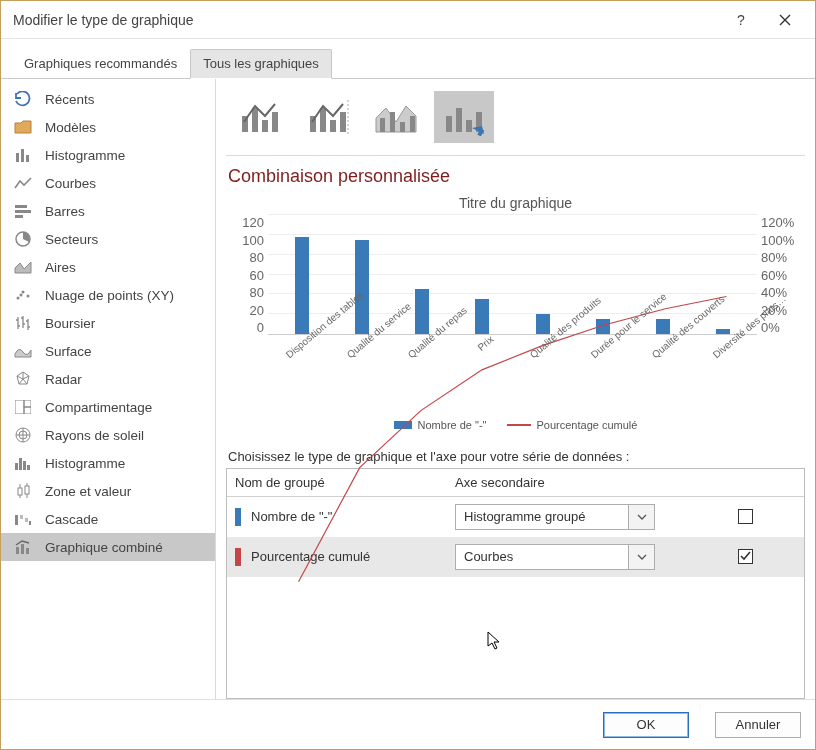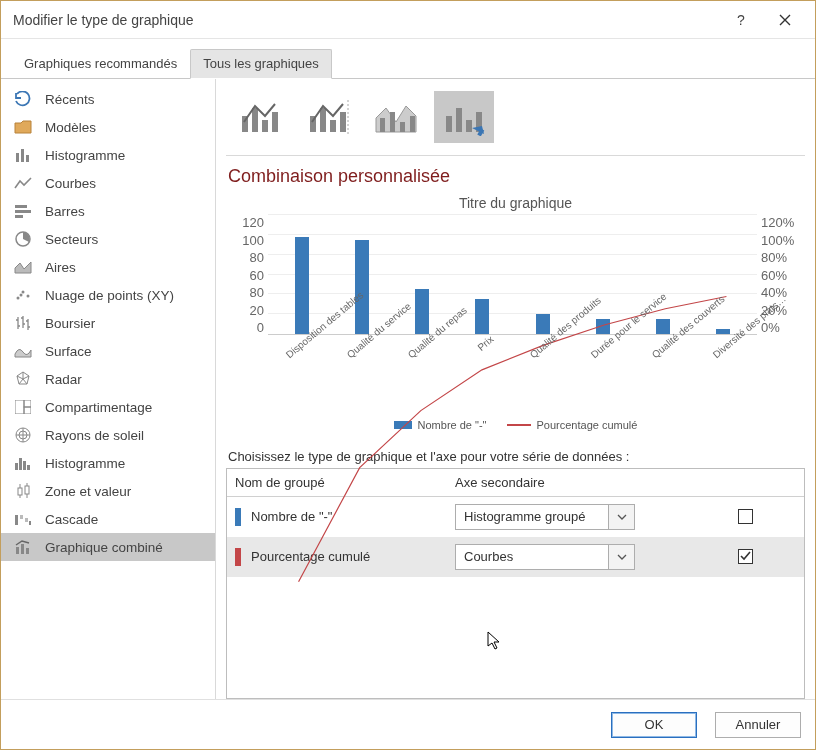--- a/index.html
+++ b/index.html
@@ -43,25 +43,25 @@
   .series-label { font-size:13px; color:#333; padding:4px 2px 4px 2px; }
   .series-table { border:1px solid #bdbdbd; flex:1; display:flex; flex-direction:column; min-height:0; }
   .st-head { display:flex; background:#fff; border-bottom:1px solid #d0d0d0; font-size:13px; }
   .st-head > div, .st-row > div { padding:6px 8px; }
   .st-row { display:flex; align-items:center; border-bottom:1px solid transparent; min-height:40px; }
   .st-row.alt { background:#e8e8e8; }
   .col-name { width:220px; display:flex; align-items:center; gap:10px; }
   .col-type { width:240px; }
   .col-axis { flex:1; display:flex; justify-content:center; align-items:center; }
   .series-swatch { width:6px; height:18px; }
-  .dropdown { width:180px; height:26px; border:1px solid #adadad; display:flex; align-items:center; background:#fff; }
+  .dropdown { width:200px; height:26px; border:1px solid #adadad; display:flex; align-items:center; background:#fff; }
   .dropdown-label { flex:1; padding:0 8px; font-size:13px; overflow:hidden; text-overflow:ellipsis; white-space:nowrap; }
   .dropdown-btn { width:26px; height:100%; border-left:1px solid #adadad; display:flex; align-items:center; justify-content:center; background:#f3f3f3; }
   .checkbox { width:15px; height:15px; border:1px solid #333; display:flex; align-items:center; justify-content:center; background:#fff; }
-  .footer { height:50px; border-top:1px solid #e0e0e0; display:flex; align-items:center; justify-content:flex-end; gap:18px; padding:0 14px; }
+  .footer { height:50px; border-top:1px solid #e0e0e0; display:flex; align-items:center; justify-content:flex-end; gap:26px; padding:0 14px; }
   .btn { min-width:86px; height:26px; border:1px solid #adadad; background:#fdfdfd; font-size:13px; color:#333; display:flex; align-items:center; justify-content:center; }
   .btn.primary { border:1px solid #2a6fbf; box-shadow: inset 0 0 0 1px #8fb9e5; }
   .cursor { position:absolute; }
 </style>
 </head>
 <body>
 
 <div class="window">
 
   <div class="titlebar">

